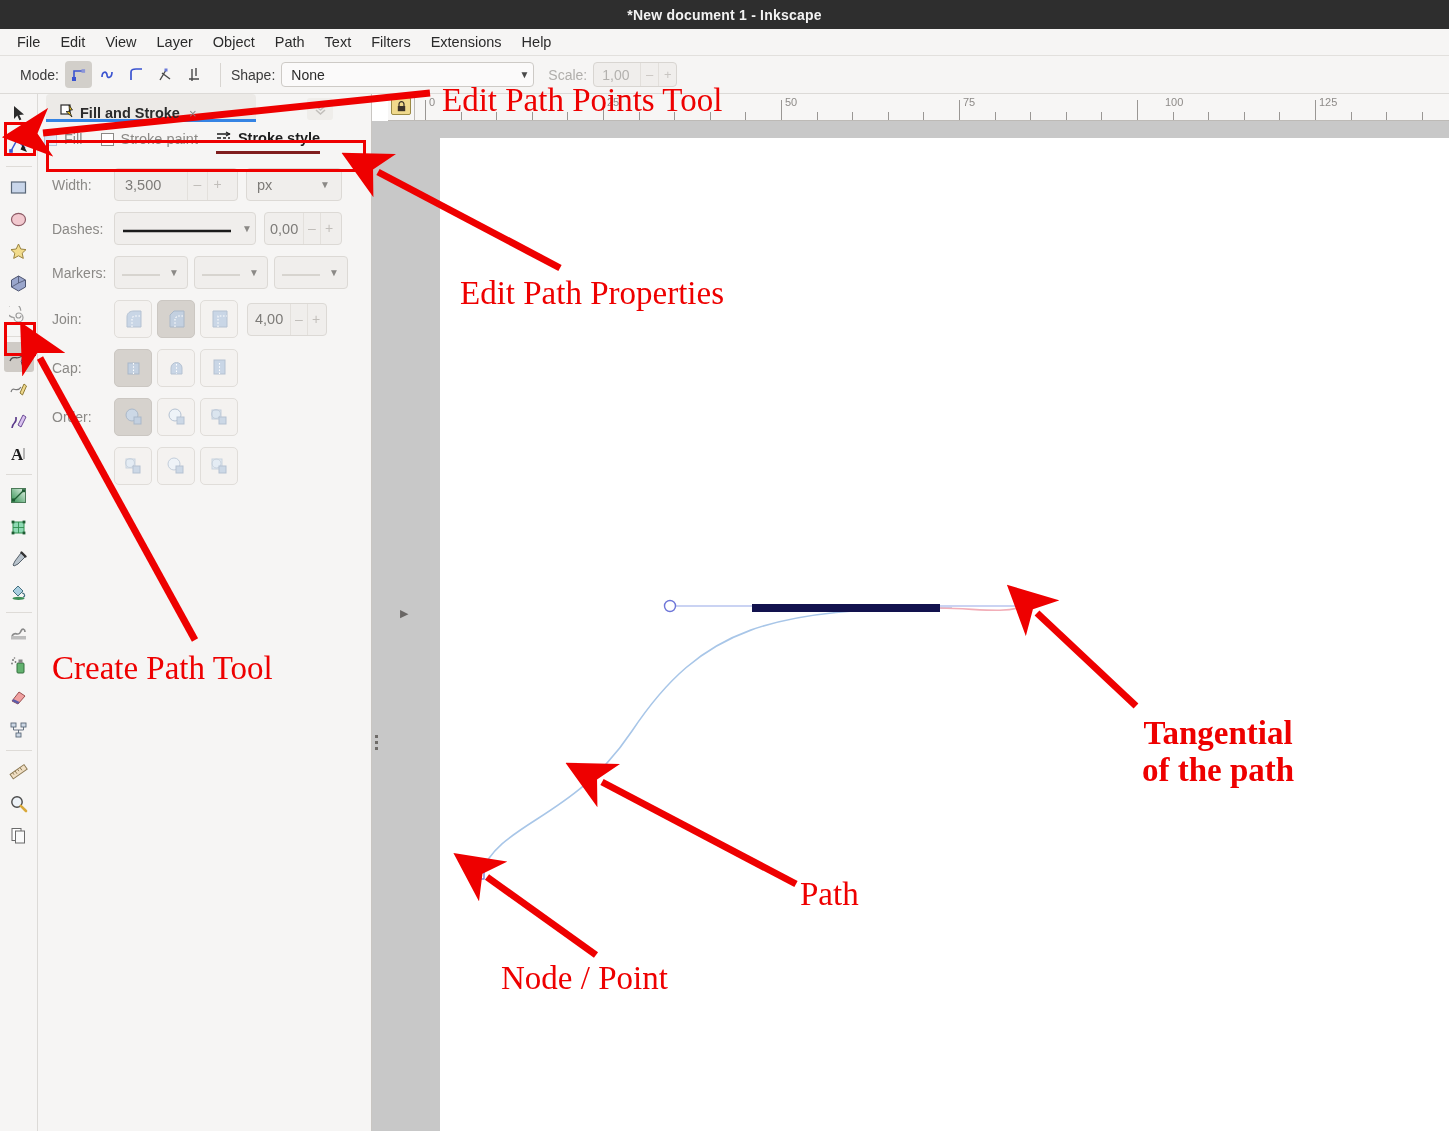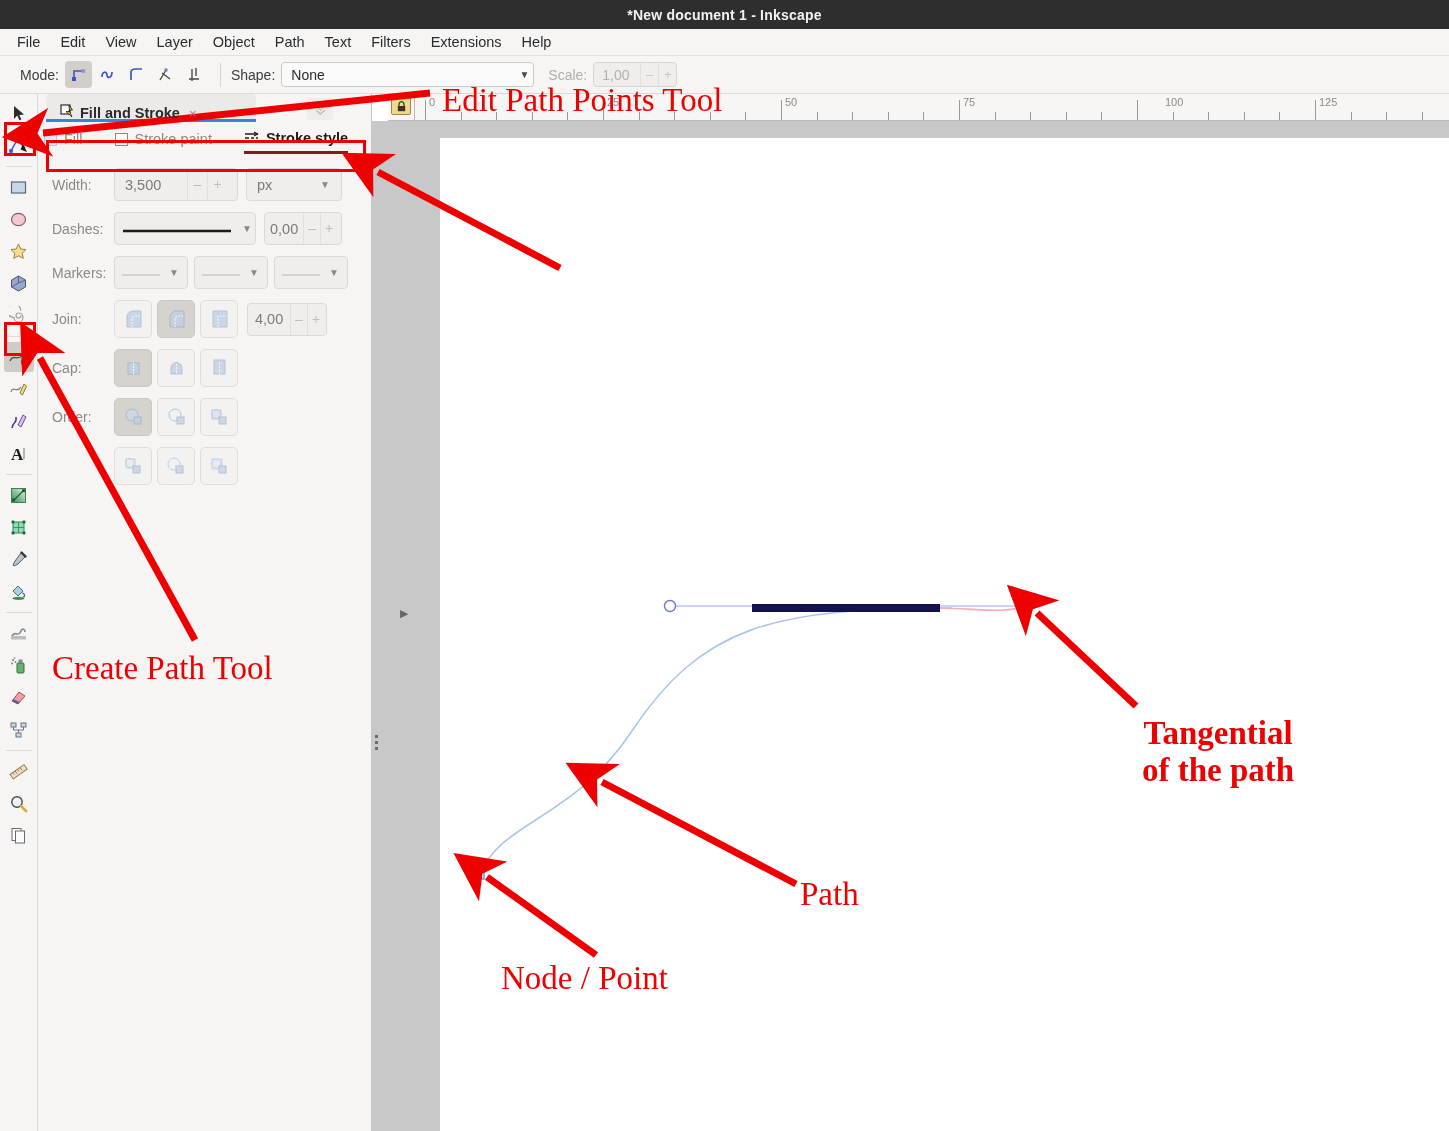--- a/index.html
+++ b/index.html
@@ -55,21 +55,21 @@
   .docktab { position:absolute; left:8px; top:0; height:28px; width:210px;
     background:#eceaE7; border-top-left-radius:4px; border-top-right-radius:4px;
     border-bottom:3px solid #3584e4; }
   .docktitle { position:relative; z-index:2; font-size:14.5px; font-weight:bold; color:#2b2b2b;
     display:flex; align-items:center; gap:5px; }
   .dockclose { color:#8a8a8a; font-size:13px; font-weight:normal; margin-left:4px; }
   .dockchev { position:absolute; right:38px; top:4px; width:26px; height:22px;
     display:flex; align-items:center; justify-content:center; color:#c0bdb9; font-size:15px;
     background:#efedea; border-radius:3px; }
 
-  .tabrow { display:flex; align-items:center; height:30px; padding:0 6px; gap:32px;
+  .tabrow { display:flex; align-items:center; height:30px; padding:0 6px; gap:18px;
     margin-top:2px; }
   .tabitem { display:flex; align-items:center; gap:7px; font-size:14.5px; color:#8b8986;
     height:30px; }
   .tabitem.active { color:#1d1d1d; font-weight:bold; border-bottom:3px solid #7f1d1d; }
 
   .form { padding:14px 0 0 14px; }
   .frow { display:flex; align-items:center; margin-bottom:11px; }
   .flabel { width:62px; font-size:14px; color:#8b8986; }
   .field { background:#f0eeec; border:1px solid #dcd9d5; border-radius:4px; height:33px;
     display:flex; align-items:center; }
@@ -667,19 +667,20 @@
     <line x1="195" y1="640" x2="40" y2="358" stroke="#ee0000" stroke-width="7" marker-end="url(#ah)"></line>
 
     <line x1="1136" y1="706" x2="1037" y2="613" stroke="#ee0000" stroke-width="7" marker-end="url(#ah)"></line>
 
     <line x1="796" y1="884" x2="602" y2="782" stroke="#ee0000" stroke-width="7" marker-end="url(#ah)"></line>
 
     <line x1="596" y1="955" x2="487" y2="877" stroke="#ee0000" stroke-width="7" marker-end="url(#ah)"></line>
   </svg>
 
   <div class="anno" style="left:442px; top:82px;text-align:right;">Edit Path Points Tool</div>
+  <div class="anno" style="left:460px; top:275px;">Edit Path Properties</div>
   <div class="anno" style="left:52px;  top:650px;">Create Path Tool</div>
   <div class="anno" style="left:1142px;top:715px; text-align:center;font-weight:bold;">Tangential
 of the path</div>
   <div class="anno" style="left:800px; top:876px;">Path</div>
   <div class="anno" style="left:501px; top:960px;">Node / Point</div>
 
 </div>
 
 </body></html>

